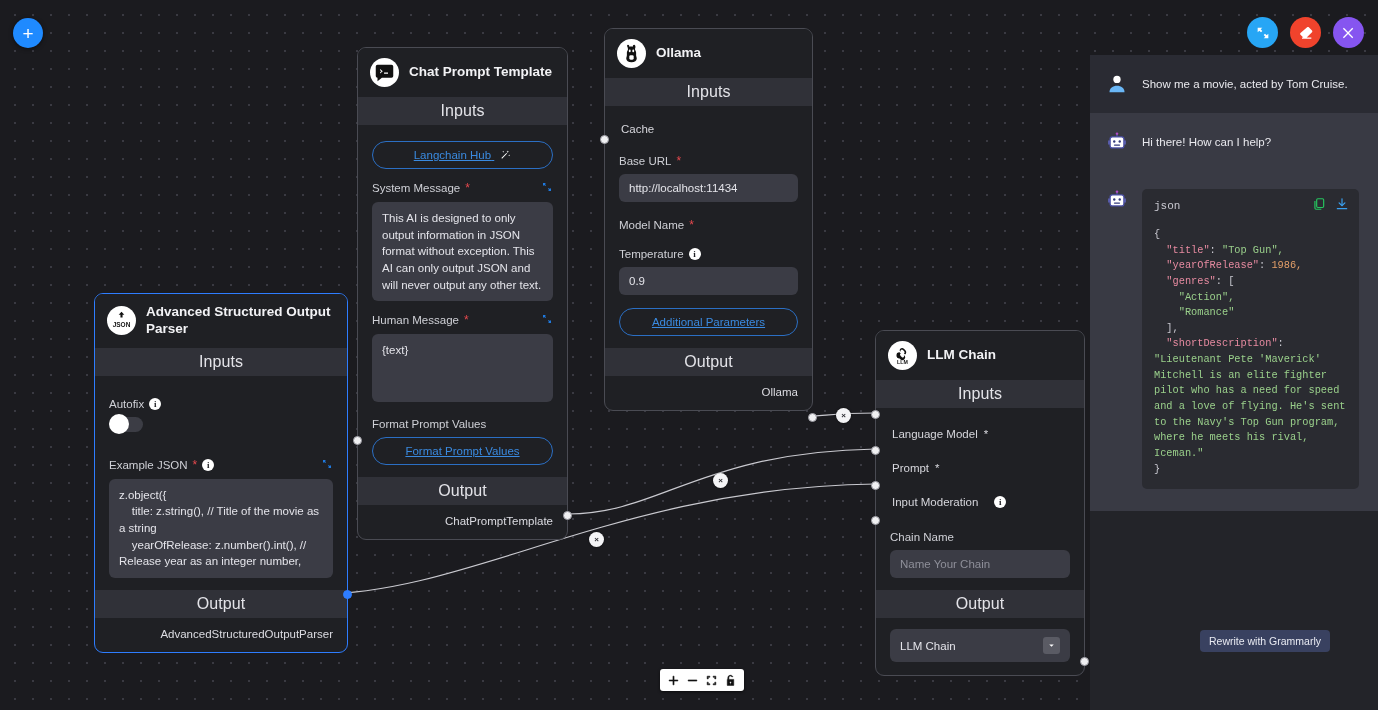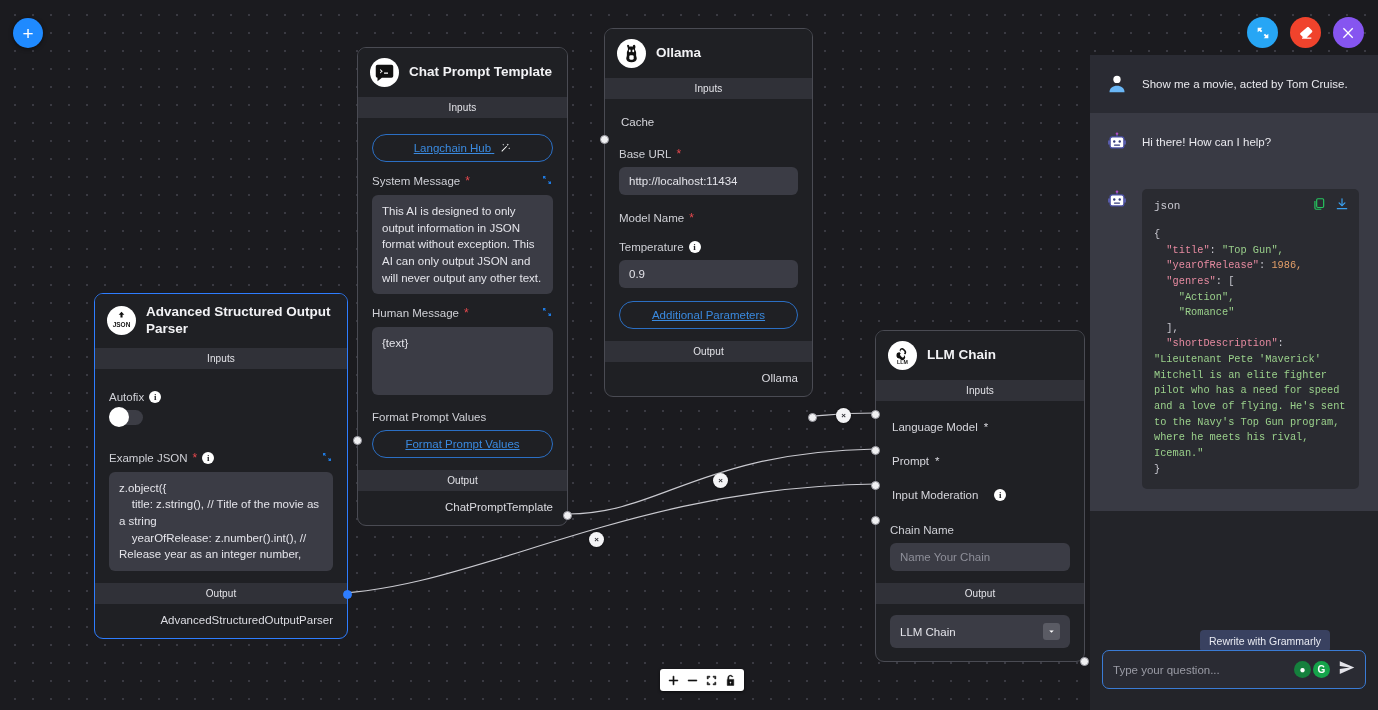--- a/index.html
+++ b/index.html
@@ -71,21 +71,21 @@
   .node-icon {
     width: 29px; height: 29px; border-radius: 50%;
     background: #fff; flex: 0 0 29px;
     display: flex; align-items: center; justify-content: center;
     overflow: hidden;
   }
   .node-icon svg { width: 21px; height: 21px; }
   .node-title { font-size: 13.5px; font-weight: 600; color: #f2f2f5; line-height: 1.25; }
   .section-bar {
     background: #303138; text-align: center;
-    font-size: 10px; color: #e3e3e8; padding: 5px 16px;
+    font-size: 16px; color: #e3e3e8; padding: 5px 16px;
     letter-spacing: .1px;
   }
   .node-body { padding: 10px 14px 12px 14px; }
   .field-label {
     font-size: 11.5px; color: #cfd0d6; display: flex; align-items: center; gap: 5px;
     margin-top: 12px; margin-bottom: 7px;
   }
   .field-label .req { color: #e5484d; font-size: 12px; line-height: 1; }
   .spacer-r { margin-left: auto; }
   .info-i {
@@ -530,28 +530,16 @@
             </span>
           </div>
           <div class="code-body" id="code-body"><div style="padding-left: 0ch;"><span class="p">{</span></div><div style="padding-left: 2ch;"><span class="k">"title"</span><span class="p">:</span><span class="s"> "Top Gun",</span></div><div style="padding-left: 2ch;"><span class="k">"yearOfRelease"</span><span class="p">:</span><span class="n"> 1986,</span></div><div style="padding-left: 2ch;"><span class="k">"genres"</span><span class="p">:</span><span class="p"> [</span></div><div style="padding-left: 4ch;"><span class="s">"Action",</span></div><div style="padding-left: 4ch;"><span class="s">"Romance"</span></div><div style="padding-left: 2ch;"><span class="p">],</span></div><div style="padding-left: 2ch;"><span class="k">"shortDescription"</span><span class="p">:</span></div><div style="padding-left: 0ch;"><span class="s">"Lieutenant Pete 'Maverick' Mitchell is an elite fighter pilot who has a need for speed and a love of flying. He's sent to the Navy's Top Gun program, where he meets his rival, Iceman."</span></div><div style="padding-left: 0ch;"><span class="p">}</span></div></div>
         </div>
       </div>
 
     </div>
 
     <div id="chat-foot">
       <div class="grammarly-tip">Rewrite with Grammarly</div>
-      <div class="chat-input-wrap">
-        <input class="chat-input" type="text" placeholder="Type your question..." style="">
-        <span class="gram-badge">
-          <span style="background:#15803d">●</span>
-          <span style="background:#15a34a">G</span>
-        </span>
-        <span class="send-ic">
-          <svg viewBox="0 0 24 24">
-              <path d="M2.5 21 23 12 2.5 3 2.5 10l14 2-14 2z"></path>
-            </svg>
-        </span>
-      </div>
     </div>
   </div>
 
 </div>
 
 </body></html>

